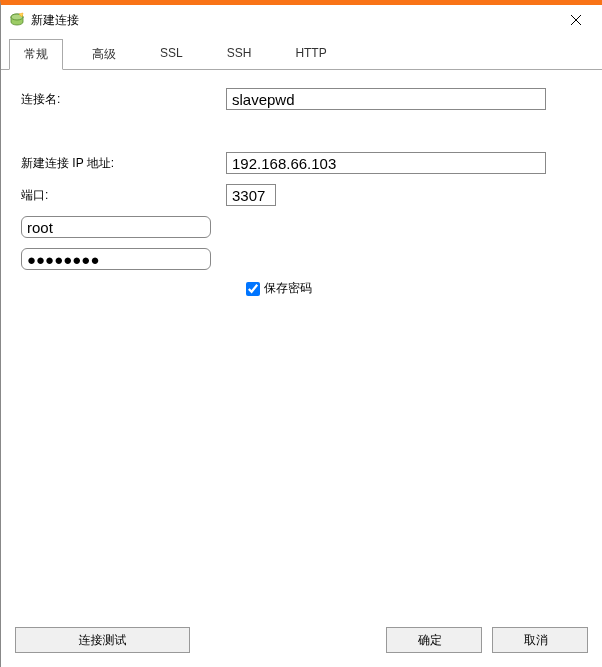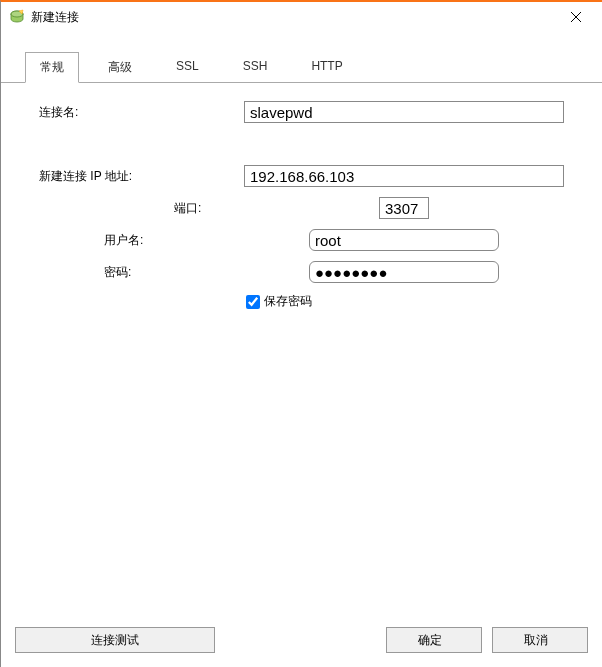--- a/index.html
+++ b/index.html
@@ -11,21 +11,21 @@
       width: 602px;
       height: 667px;
       overflow: hidden;
     }
     .window {
       width: 602px;
       height: 667px;
       display: flex;
       flex-direction: column;
       border-left: 1px solid #888;
-      border-top: 2px solid #f97316;
+      border-top: 5px solid #f97316;
     }
     
     .titlebar {
       height: 30px;
       display: flex;
       align-items: center;
       padding: 0 4px 0 8px;
       background: #fff;
     }
     .titlebar .app-icon {
@@ -43,22 +43,22 @@
       align-items: center;
       justify-content: center;
       font-size: 16px;
       font-family: Arial, sans-serif;
       cursor: pointer;
     }
     
     .tabs {
       display: flex;
       border-bottom: 1px solid #aaa;
-      padding-left: 24px;
-      margin-top: 20px;
+      padding-left: 8px;
+      margin-top: 4px;
     }
     .tab {
       padding: 6px 14px 6px 14px;
       border: 1px solid transparent;
       border-bottom: none;
       margin-right: 14px;
       cursor: pointer;
       color: #333;
     }
     .tab.active {
@@ -69,21 +69,20 @@
     }
     
     .form-area {
       flex: 1;
       padding: 18px 20px 10px 20px;
     }
     .row {
       display: flex;
       align-items: center;
       margin-bottom: 10px;
-      justify-content: center;
     }
     .row .label {
       width: 205px;
       color: #000;
     }
     .row input[type="text"],
     .row input[type="password"] {
       height: 22px;
       border: 1px solid #888;
       padding: 0 5px;
@@ -115,21 +114,21 @@
     .footer .spacer { flex: 1; }
     .btn {
       height: 26px;
       border: 1px solid #999;
       background: #f0f0f0;
       padding: 0 20px;
       font-family: inherit;
       font-size: 12px;
       cursor: pointer;
     }
-    .btn.test { width: 200px; }
+    .btn.test { width: 175px; }
     .btn.ok, .btn.cancel { width: 96px; margin-left: 10px; padding-left: 12px; }
   </style>
 </head>
 <body>
 
 <div class="window">
 
   <div class="titlebar">
     <span class="app-icon">
       <svg width="16" height="16" viewBox="0 0 16 16">
@@ -167,26 +166,24 @@
       <span class="label">新建连接 IP 地址:</span>
       <input type="text" class="wide" value="192.168.66.103" style="">
     </div>
 
     <div class="row">
       <span class="label">端口:</span>
       <input type="text" class="short" value="3307" style="">
     </div>
 
     <div class="row">
-      <span class="label">用户名:</span>
       <input type="text" class="mid" value="root" style="">
     </div>
 
     <div class="row">
-      <span class="label">密码:</span>
       <input type="text" class="mid" value="●●●●●●●●" style="">
     </div>
 
     <div class="checkbox-row">
       <input type="checkbox" checked="" style="">
       <span>保存密码</span>
     </div>
 
   </div>
 

